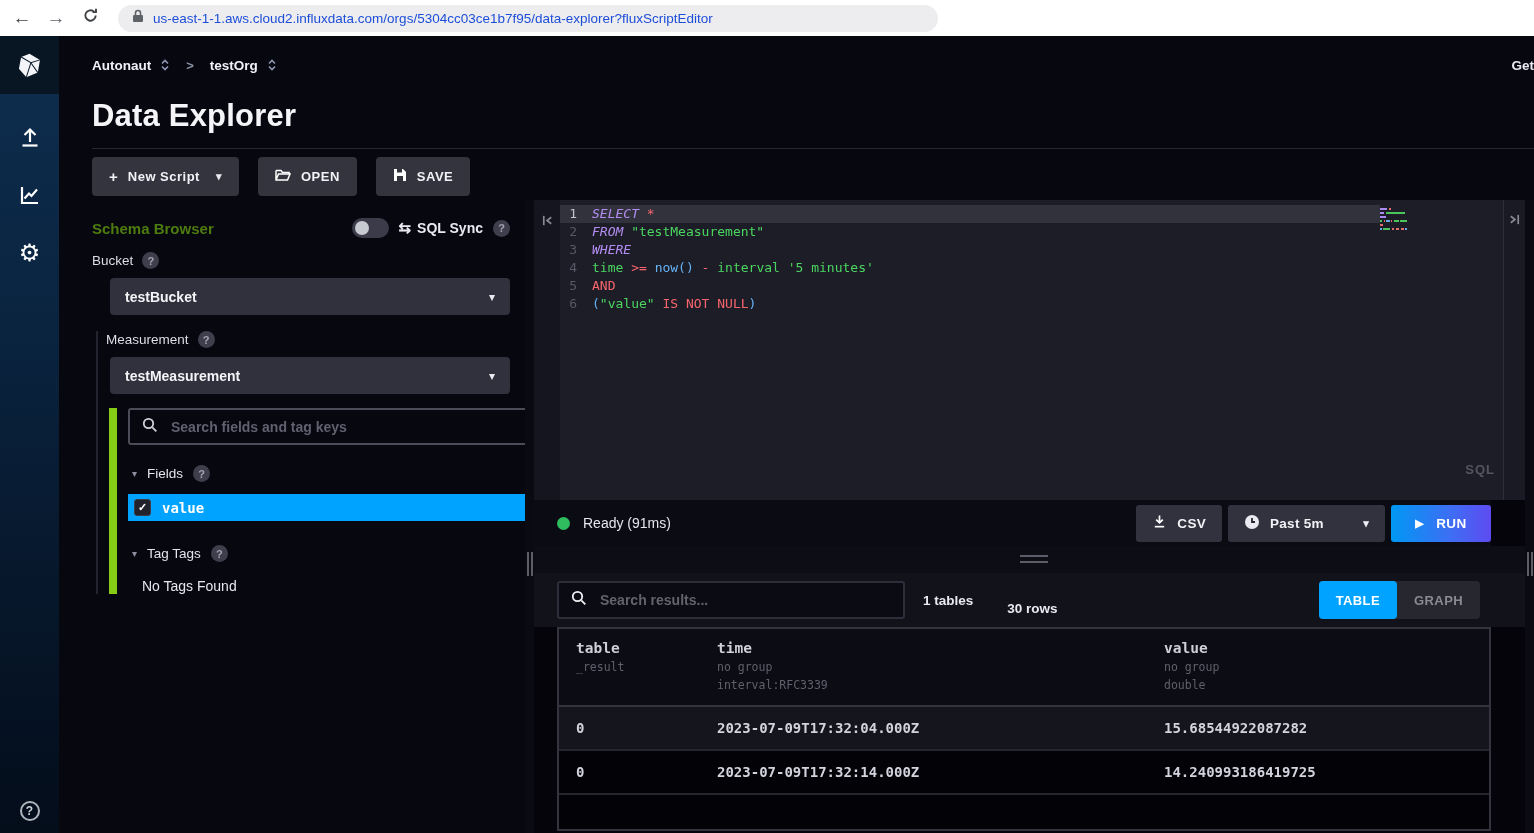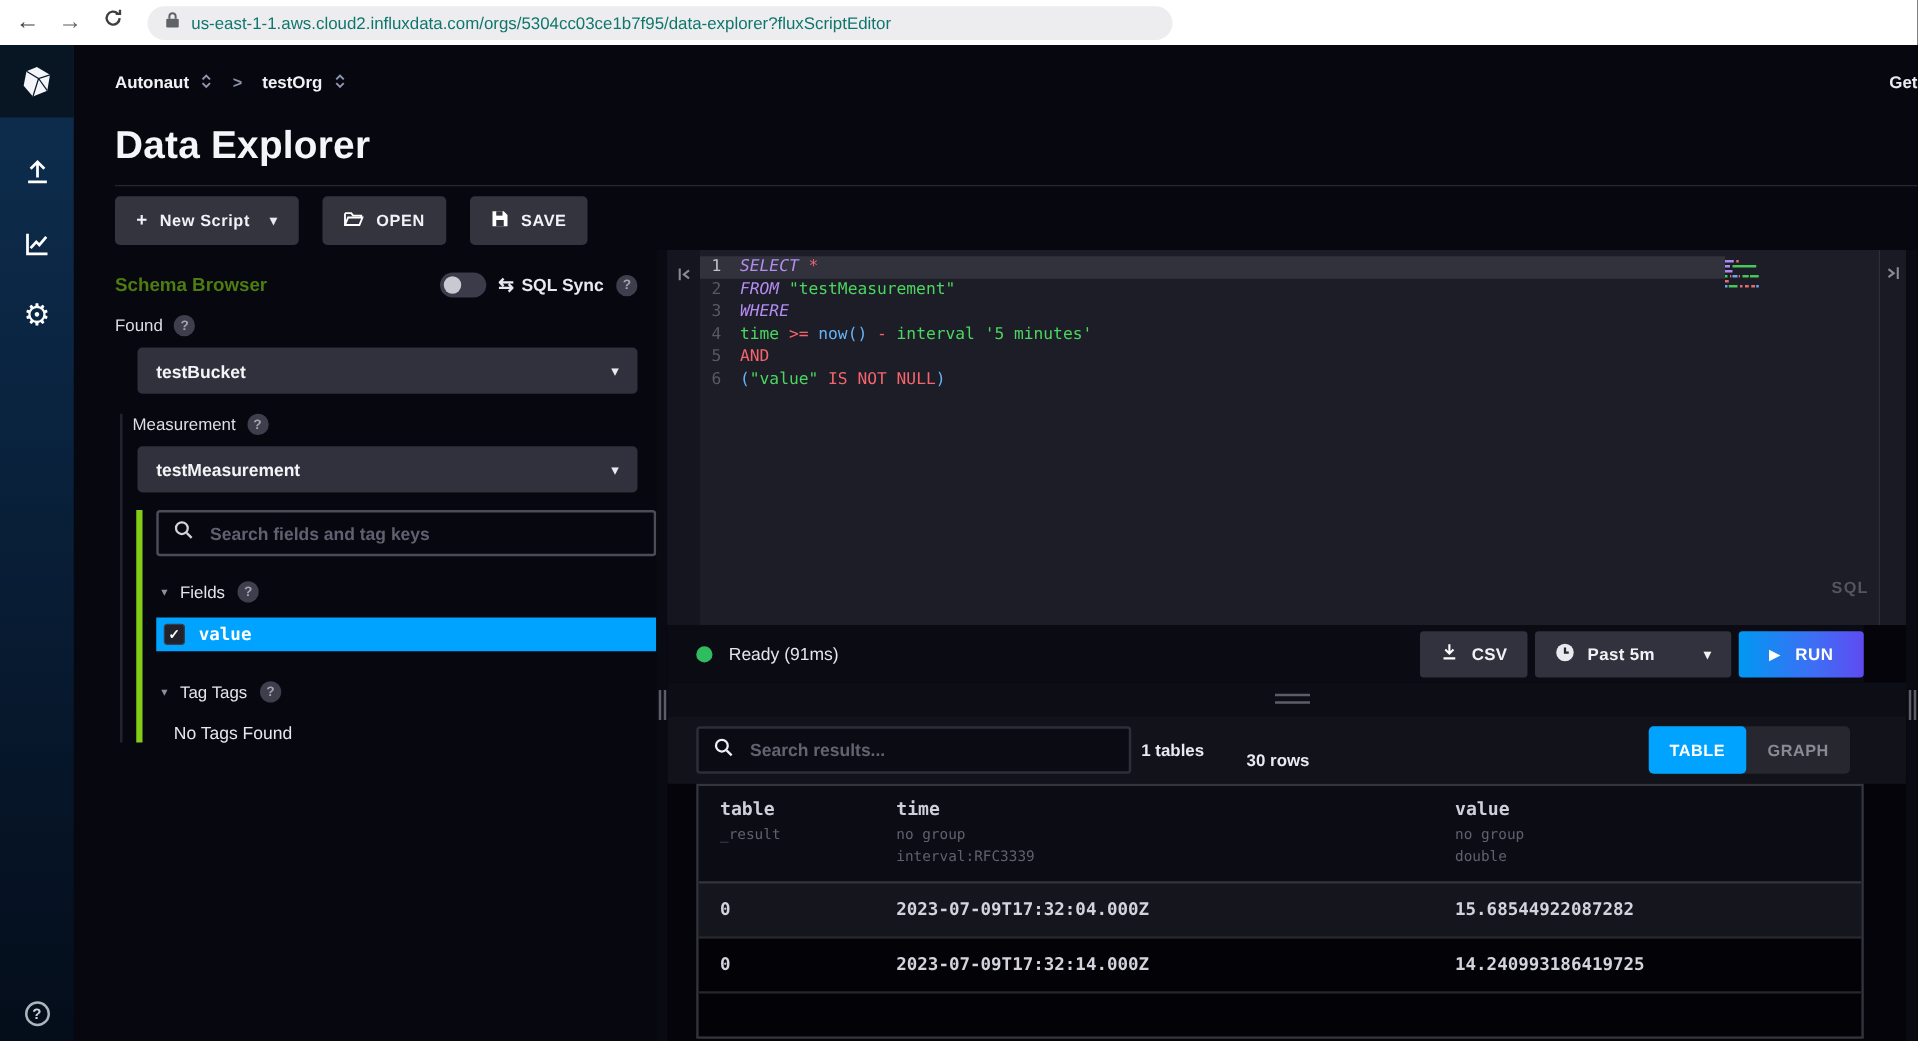--- a/index.html
+++ b/index.html
@@ -12,21 +12,21 @@
   }
   .stage { position:absolute; top:0; left:0; width:1534px; height:833px; }
 
   
   .browser-bar { position:absolute; top:0; left:0; width:1534px; height:36px; background:#ffffff;
     display:flex; align-items:center; gap:10px; padding:0 10px; }
   .nav-arrow { font-size:19px; color:#3c4043; width:24px; text-align:center; line-height:36px; }
   .nav-arrow.fwd { color:#5f6368; }
   .omnibox { width:820px; height:27px; background:#ededef; border-radius:14px;
     display:flex; align-items:center; gap:9px; padding:0 14px; margin-left:6px; }
-  .url-text { font-size:13.5px; color:#0f766e; white-space:nowrap; overflow:hidden; }
+  .url-text { font-size:13.5px; color:#1d4ed8; white-space:nowrap; overflow:hidden; }
 
   
   .app { position:absolute; top:36px; left:0; width:1534px; height:797px; background:#07070f; }
 
   .nav-rail { position:absolute; left:0; top:0; width:59px; height:100%;
     background:linear-gradient(180deg,#0e2e4f 0%,#0a2440 35%,#061528 75%,#040d1a 100%); }
   .logo-box { height:58px; background:#081522; display:flex; align-items:center; justify-content:center; }
   .rail-items { display:flex; flex-direction:column; align-items:center; gap:32px; margin-top:30px; }
   .rail-icon { width:26px; height:26px; display:flex; align-items:center; justify-content:center; color:#fff; }
   .gear-glyph { font-size:24px; color:#fdfdfd; line-height:24px; }
@@ -66,21 +66,21 @@
   .syncsync { color:#e9e9ef; font-size:14px; font-weight:600; display:flex; align-items:center; gap:6px; }
   .sync-arrows { font-size:15px; }
   .help-dot { width:17px; height:17px; border-radius:50%; background:#3e3e4c; color:#a3a4b2;
     font-size:11px; font-weight:700; display:flex; align-items:center; justify-content:center; flex:0 0 auto; }
   .field-label-row { display:flex; align-items:center; gap:9px; margin-top:14px; color:#dedee6; font-size:13.5px; }
   .dropdown { margin-top:9px; margin-left:18px; width:400px; height:37px; background:#31313e; border-radius:4px;
     display:flex; align-items:center; padding:16px 15px; cursor:pointer; }
   .dropdown .dd-label { color:#f4f4f8; font-size:14px; font-weight:700; }
   .dropdown .caret { margin-left:auto; color:#e9e9ef; font-size:12px; }
   .indent1 { margin-left:4px; border-left:2px solid #232330; padding-left:8px; margin-top:16px; }
-  .indent2 { margin-left:3px; border-left:5px solid #84cc16; padding-left:7px; margin-top:12px; }
+  .indent2 { margin-left:3px; border-left:8px solid #84cc16; padding-left:7px; margin-top:12px; }
   .indent1 .dropdown, .indent2 .dropdown { margin-left:4px; }
   .schema-search { margin:14px 0 0 4px; width:400px; height:37px; border:2px solid #4c4c59; border-radius:3px;
     background:transparent; display:flex; align-items:center; gap:11px; padding:0 12px; }
   .schema-search input, .results-search input { background:transparent; border:none; outline:none; color:#e8e8ee;
     font-size:14px; font-weight:600; width:100%; font-family:"Liberation Sans",sans-serif; }
   .schema-search input::placeholder { color:#606070; }
   .results-search input::placeholder { color:#63636f; }
   .tree-row { display:flex; align-items:center; gap:10px; margin:20px 0 0 8px; color:#e4e4ec; font-size:13.5px; }
   .tree-caret { color:#8e8e9e; font-size:10px; }
   .value-row { margin:12px 0 0 4px; width:400px; height:27px; background:#00a3ff; display:flex; align-items:center;
@@ -138,21 +138,21 @@
   
   .h-divider { position:absolute; left:0; top:346px; right:0; height:27px; background:#0d0d16; cursor:row-resize; }
   .handle-h { width:28px; height:8px; border-top:2px solid #5d5d69; border-bottom:2px solid #5d5d69; margin:9px auto 0; }
 
   
   .results { position:absolute; left:0; top:373px; right:9px; bottom:0; background:#04040a; }
   .results-toolbar { height:54px; background:#12121b; display:flex; align-items:center; padding-left:23px; }
   .results-search { width:348px; height:38px; border:2px solid #2e2e3a; border-radius:3px; background:#0b0b13;
     display:flex; align-items:center; gap:11px; padding:0 12px; }
   .count-text { color:#e9e9ef; font-size:13.5px; font-weight:700; }
-  .count-tables { margin-left:8px; }
+  .count-tables { margin-left:18px; }
   .count-rows { margin-left:34px;margin-top:16px; }
   .view-tabs { margin-left:auto; margin-right:45px; background:#27272f; border-radius:4px; display:flex; }
   .vtab { height:38px; padding:0 17px; display:flex; align-items:center; font-size:13px; font-weight:700;
     letter-spacing:.4px; cursor:pointer; }
   .vtab.active { background:#00a3ff; color:#fff; border-radius:4px; }
   .vtab.inactive { color:#8a8a95; }
 
   .table-wrap { margin-left:23px; width:934px; border:2px solid #34343e; background:#04040a; }
   .rt-header { background:#0c0c14; border-bottom:2px solid #34343e; padding:11px 0 13px 17px;
     display:grid; grid-template-columns:141px 447px 1fr; }
@@ -279,21 +279,21 @@
                 </span>
               <span class="syncsync">
                 <span class="sync-arrows">⇆</span>
                 <span>SQL Sync</span>
               </span>
               <span class="help-dot">?</span>
             </span>
           </div>
 
           <div class="field-label-row">
-            <span>Found</span>
+            <span>Bucket</span>
             <span class="help-dot">?</span>
           </div>
           <div class="dropdown">
             <span class="dd-label">testBucket</span>
             <span class="caret">▾</span>
           </div>
 
           <div class="indent1">
             <div class="field-label-row" style="margin-top:0;">
               <span>Measurement</span>

